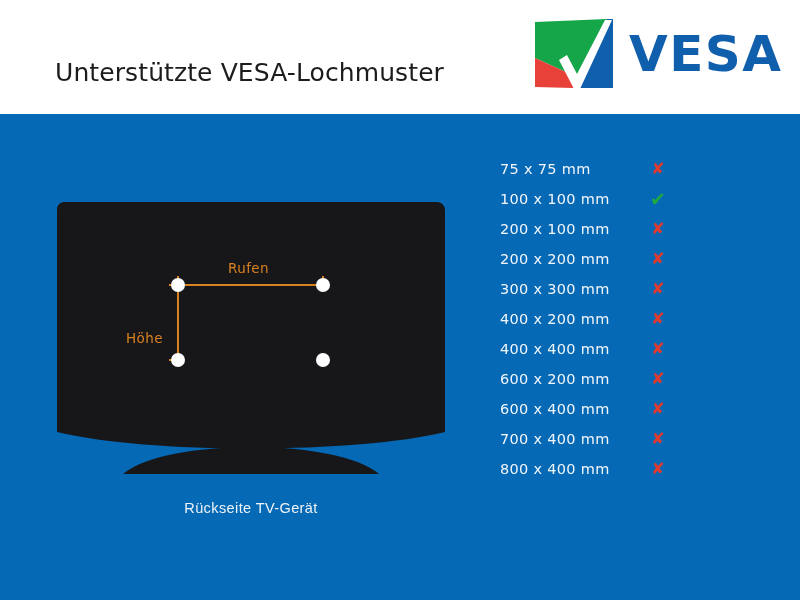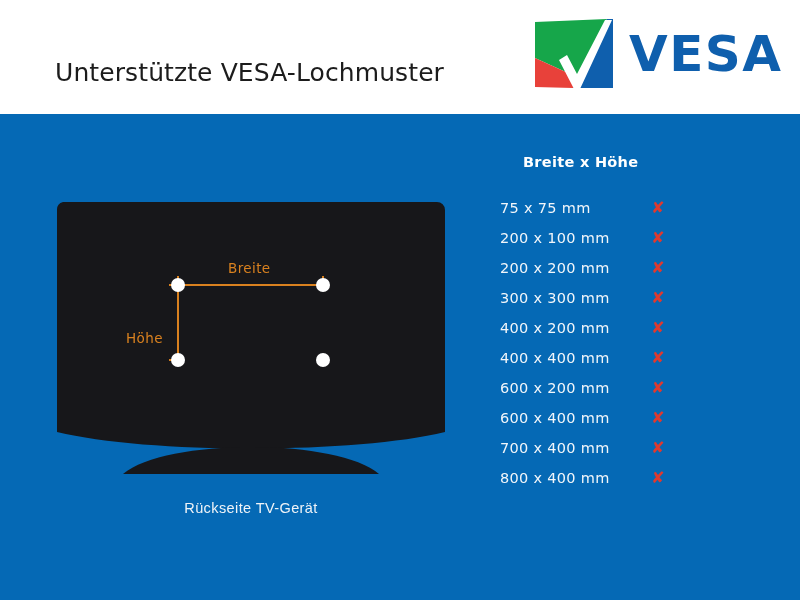--- a/index.html
+++ b/index.html
@@ -198,39 +198,42 @@
         <line x1="268" y1="74" x2="268" y2="86" stroke="#d9811f" stroke-width="2"></line>
         <line x1="114" y1="158" x2="128" y2="158" stroke="#d9811f" stroke-width="2"></line>
 
         <circle cx="123" cy="83" r="7" fill="#ffffff"></circle>
         <circle cx="268" cy="83" r="7" fill="#ffffff"></circle>
         <circle cx="123" cy="158" r="7" fill="#ffffff"></circle>
         <circle cx="268" cy="158" r="7" fill="#ffffff"></circle>
       </svg>
 
       <div style="position:absolute; left:173px; top:58px; font-family:'DejaVu Sans',sans-serif;
-                  font-size:13.5px; color:#d9811f; letter-spacing:0.4px;">Breite</div>
+                  font-size:13.5px; color:#d9811f; letter-spacing:0.4px;">Rufen</div>
 
       <div style="position:absolute; left:71px; top:128px; font-family:'DejaVu Sans',sans-serif;
                   font-size:13.5px; color:#d9811f; letter-spacing:0.4px;">Höhe</div>
     </div>
 
     <div id="tv-caption">Rückseite TV-Gerät</div>
 
     <div id="vesa-table">
 
-      <div id="table-header">Breite x Höhe</div>
 
       <div id="table-rows">
 
       <div class="table-row">
             <div class="row-label">75 x 75 mm</div>
             <div class="row-mark mark-no">✘</div>
           </div>
           <div class="table-row">
+            <div class="row-label">100 x 100 mm</div>
+            <div class="row-mark mark-yes">✔</div>
+          </div>
+          <div class="table-row">
             <div class="row-label">200 x 100 mm</div>
             <div class="row-mark mark-no">✘</div>
           </div>
           <div class="table-row">
             <div class="row-label">200 x 200 mm</div>
             <div class="row-mark mark-no">✘</div>
           </div>
           <div class="table-row">
             <div class="row-label">300 x 300 mm</div>
             <div class="row-mark mark-no">✘</div>

